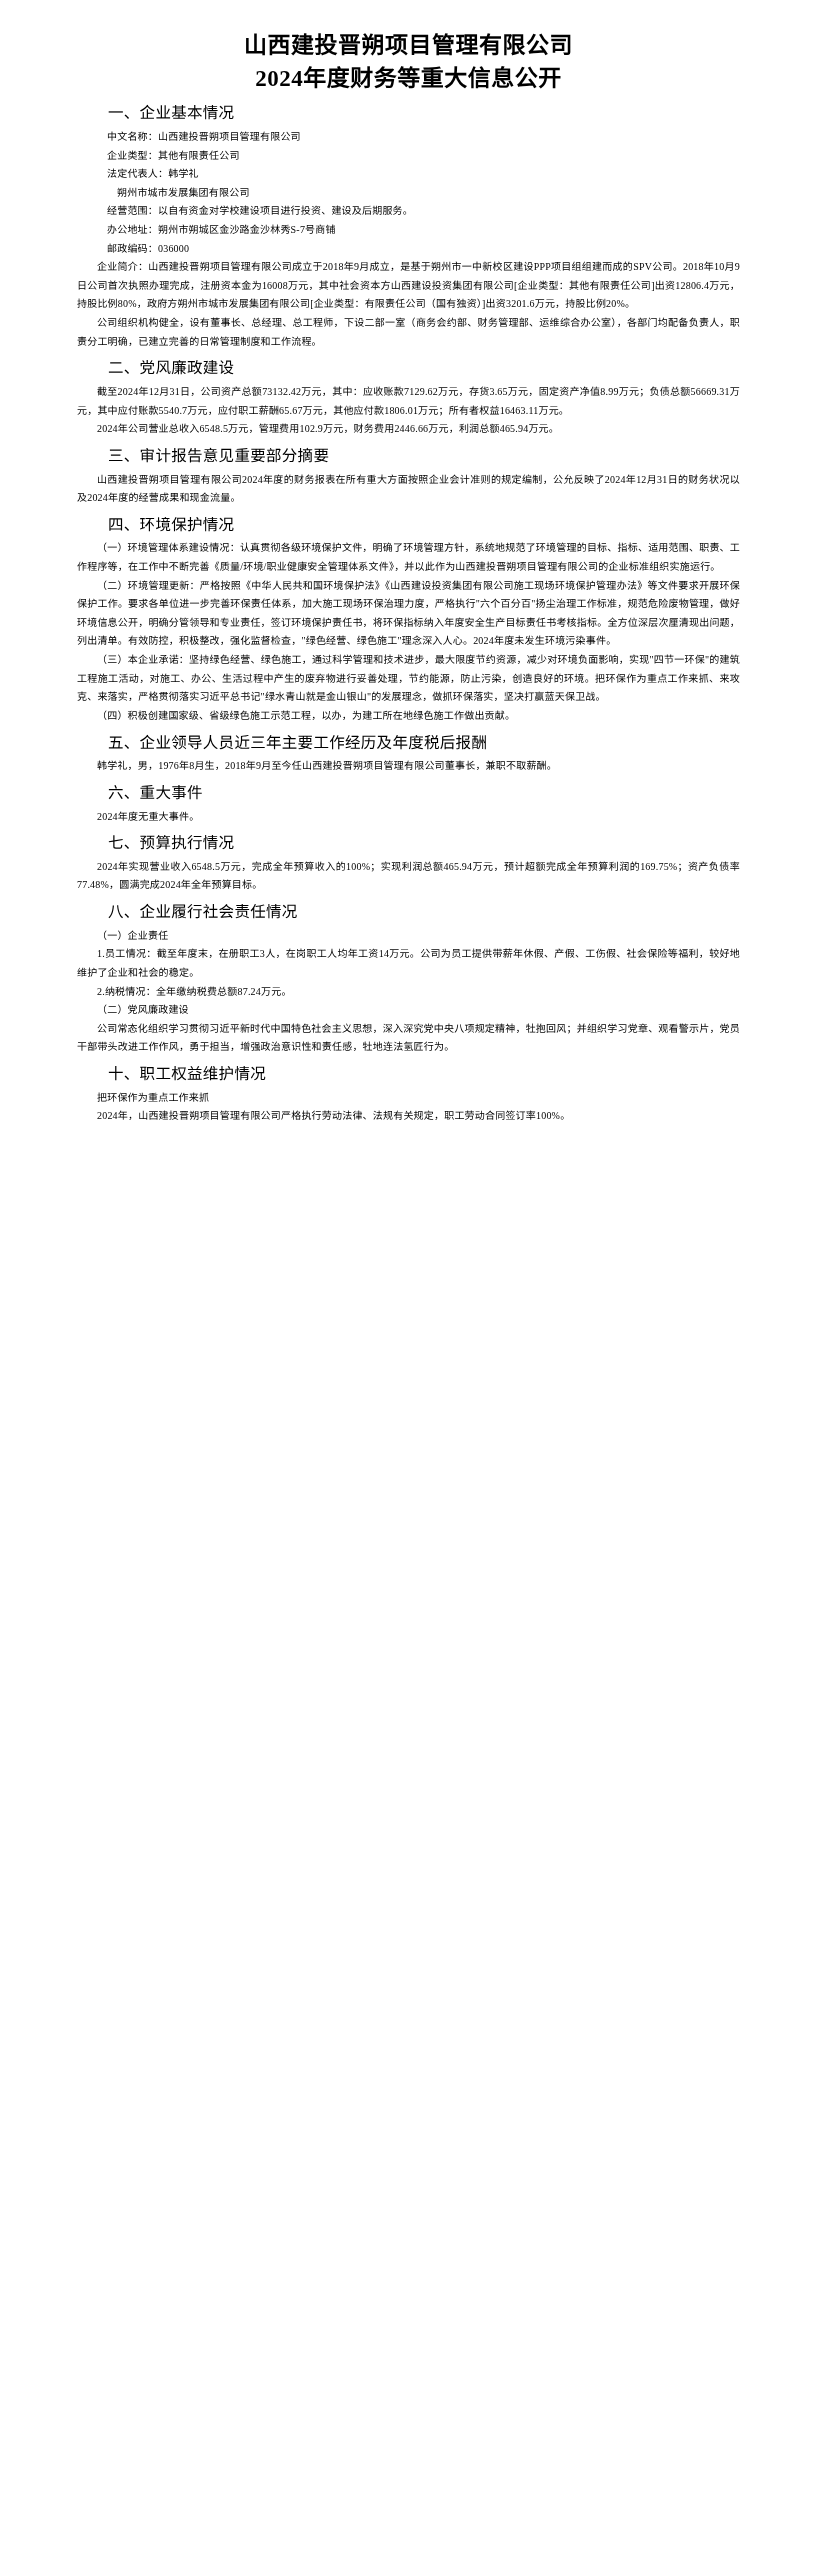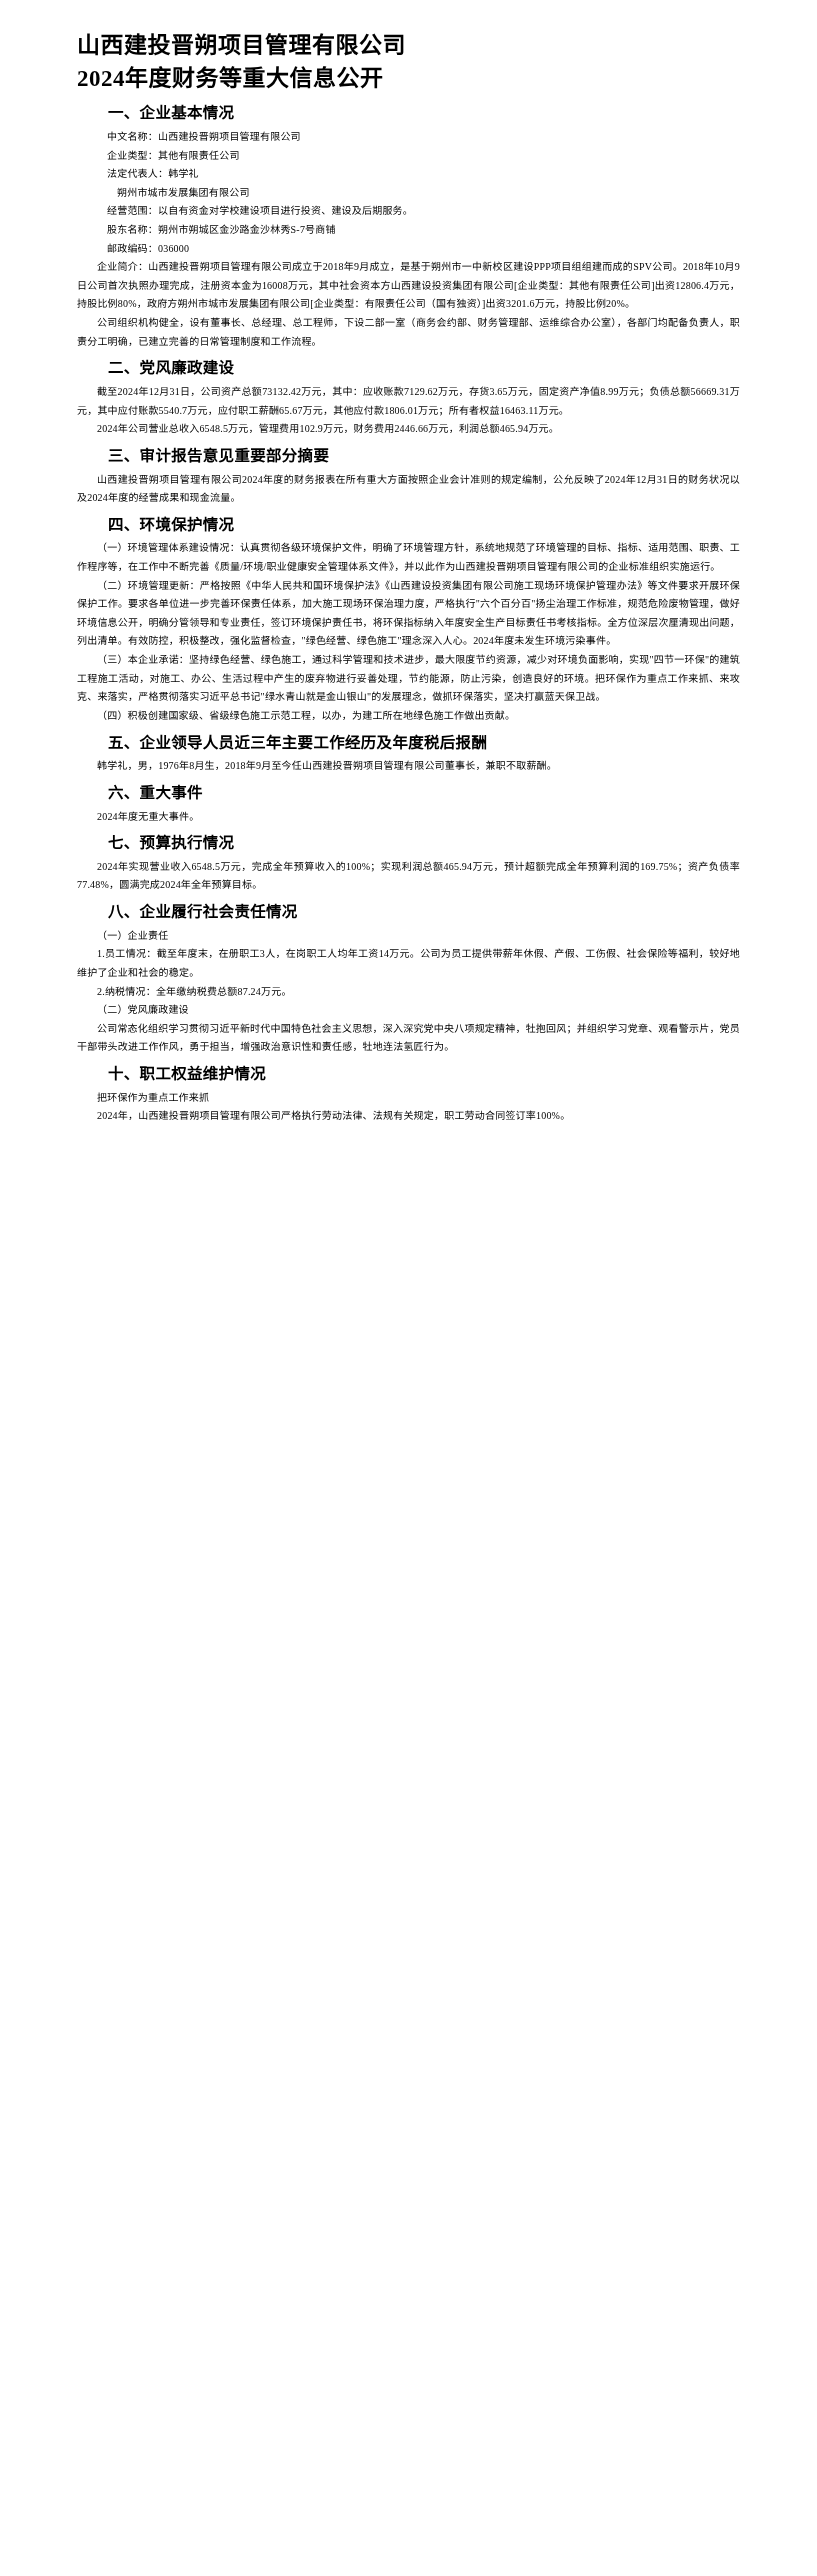--- a/index.html
+++ b/index.html
@@ -14,32 +14,32 @@
   .page {
     width: 817px;
     min-height: 3959px;
     margin: 0 auto;
     background: #ffffff;
     box-sizing: border-box;
     padding: 30px 77px 41px 77px;
     position: relative;
   }
   .doc-title {
-    text-align: left;
+    text-align: center;
     font-weight: bold;
     font-size: 23px;
     line-height: 1.42;
     letter-spacing: 0.5px;
     margin: 0 0 4.1px 0;
   }
   .doc-title .line {
     display: block;
   }
   .sec-heading {
-    font-weight: bold;
+    font-weight: normal;
     font-size: 15.5px;
     line-height: 1.85;
     margin: 3.1px 0 0 0;
     text-indent: 2em;
     letter-spacing: 0.3px;
   }
   p.para {
     font-size: 10px;
     line-height: 1.86;
     margin: 0;
@@ -64,21 +64,21 @@
     <span class="line">2024年度财务等重大信息公开</span>
   </h1>
 
   <div id="content">
       <div class="sec-heading">一、企业基本情况</div>
       <p class="para indent3">中文名称：山西建投晋朔项目管理有限公司</p>
       <p class="para indent3">企业类型：其他有限责任公司</p>
       <p class="para indent3">法定代表人：韩学礼</p>
       <p class="para indent4">朔州市城市发展集团有限公司</p>
       <p class="para indent3">经营范围：以自有资金对学校建设项目进行投资、建设及后期服务。</p>
-      <p class="para indent3">股东名称：朔州市朔城区金沙路金沙林秀S-7号商铺</p>
+      <p class="para indent3">办公地址：朔州市朔城区金沙路金沙林秀S-7号商铺</p>
       <p class="para indent3">邮政编码：036000</p>
       <p class="para">企业简介：山西建投晋朔项目管理有限公司成立于2018年9月成立，是基于朔州市一中新校区建设PPP项目组组建而成的SPV公司。2018年10月9日公司首次执照办理完成，注册资本金为16008万元，其中社会资本方山西建设投资集团有限公司[企业类型：其他有限责任公司]出资12806.4万元，持股比例80%，政府方朔州市城市发展集团有限公司[企业类型：有限责任公司（国有独资）]出资3201.6万元，持股比例20%。</p>
       <p class="para">公司组织机构健全，设有董事长、总经理、总工程师，下设二部一室（商务会约部、财务管理部、运维综合办公室），各部门均配备负责人，职责分工明确，已建立完善的日常管理制度和工作流程。</p>
       <div class="sec-heading">二、党风廉政建设</div>
       <p class="para">截至2024年12月31日，公司资产总额73132.42万元，其中：应收账款7129.62万元，存货3.65万元，固定资产净值8.99万元；负债总额56669.31万元，其中应付账款5540.7万元，应付职工薪酬65.67万元，其他应付款1806.01万元；所有者权益16463.11万元。</p>
       <p class="para">2024年公司营业总收入6548.5万元，管理费用102.9万元，财务费用2446.66万元，利润总额465.94万元。</p>
       <div class="sec-heading">三、审计报告意见重要部分摘要</div>
       <p class="para">山西建投晋朔项目管理有限公司2024年度的财务报表在所有重大方面按照企业会计准则的规定编制，公允反映了2024年12月31日的财务状况以及2024年度的经营成果和现金流量。</p>
       <div class="sec-heading">四、环境保护情况</div>
       <p class="para">（一）环境管理体系建设情况：认真贯彻各级环境保护文件，明确了环境管理方针，系统地规范了环境管理的目标、指标、适用范围、职责、工作程序等，在工作中不断完善《质量/环境/职业健康安全管理体系文件》，并以此作为山西建投晋朔项目管理有限公司的企业标准组织实施运行。</p>

